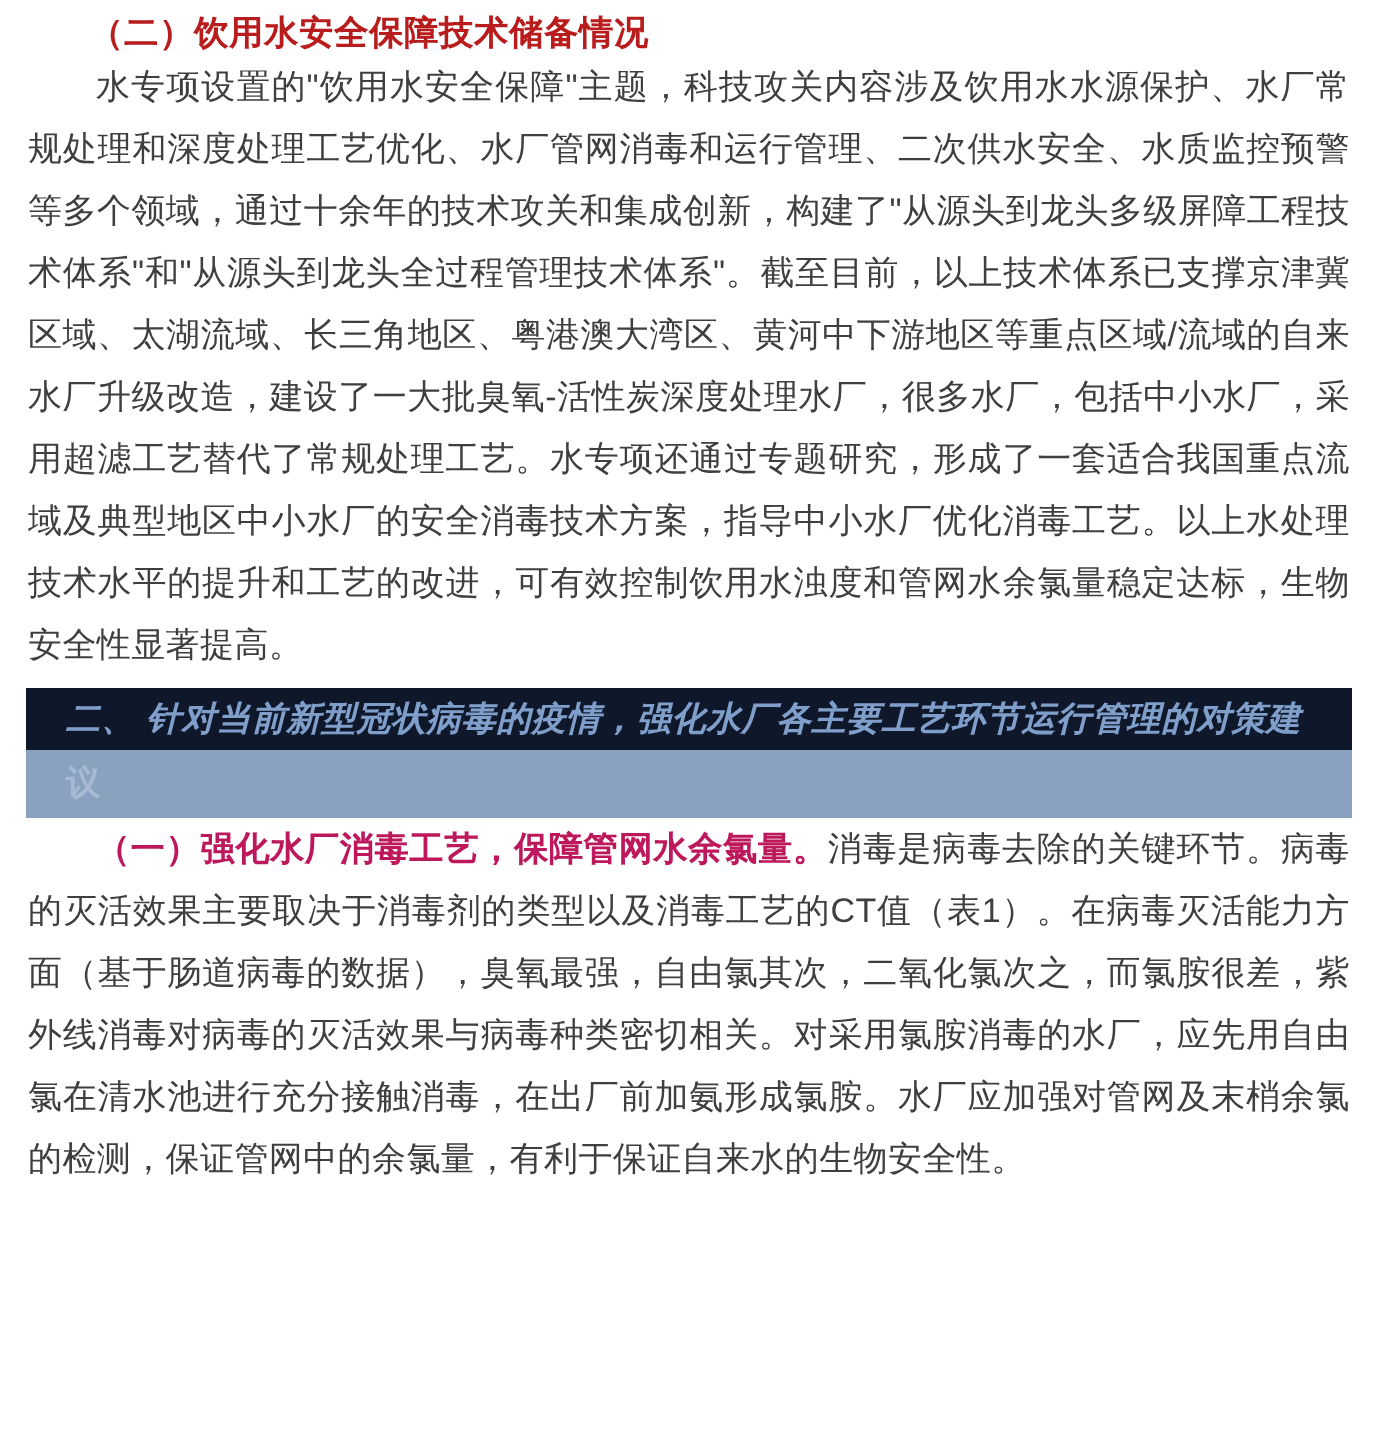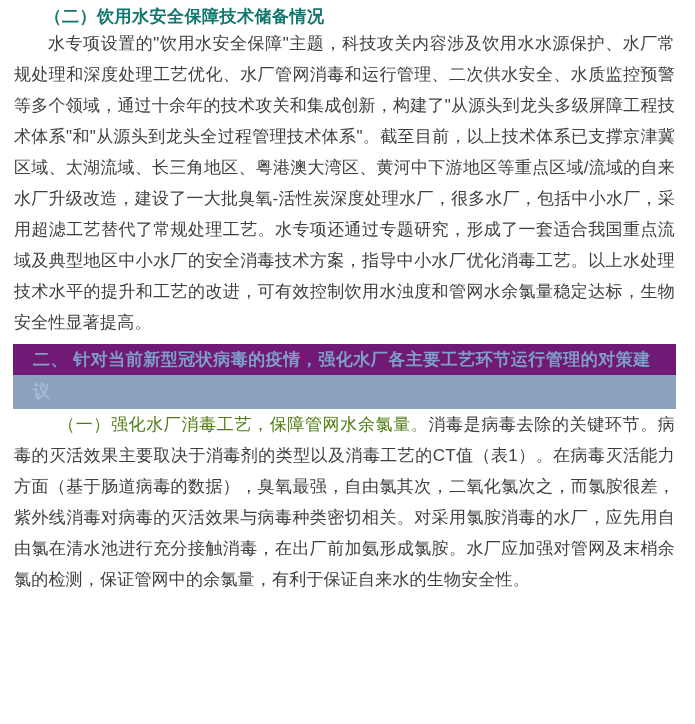--- a/index.html
+++ b/index.html
@@ -13,21 +13,21 @@
     overflow: hidden;
     font-family: "Liberation Sans", "DejaVu Sans", sans-serif;
   }
   .doc {
     padding: 6px 20px 8px 14px; 
   }
   .h-gold {
     margin: 0;
     font-size: 17px;
     font-weight: bold;
-    color: #0f766e;
+    color: #b91c1c;
     line-height: 22px;
     text-indent: 1.8em;
     letter-spacing: 0.5px;
   }
   p.body-text {
     margin: 0;
     font-size: 17px;
     line-height: 31px;
     color: #3f3f3f;
     text-align: justify;
@@ -37,35 +37,35 @@
   .para-1 { margin-top: 16px; }
   .para-2 { margin-top: 24px; }
   .para-3 { margin-top: 20px; }
   .banner {
     margin: 6px -1px 0 -1px;
     font-size: 17px;
     font-weight: bold;
     letter-spacing: 0.5px;
   }
   .banner-line1 {
-    background: #701a75;
+    background: #0f172a;
     color: #7f9fca;
     line-height: 22px;
     padding: 5px 6px 4px 20px;
+    font-style: italic;
   }
   .banner-line2 {
     background: #8aa2c0;
     color: #a6bad4;
     line-height: 22px;
     padding: 6px 6px 6px 20px;
   }
   .lead-gold {
-    color: #4d7c0f;
-    font-weight: normal;
-    margin-left: 10px;
+    color: #be185d;
+    font-weight: bold;
   }
 </style>
 </head>
 <body>
 
 <div class="doc">
 
   <h2 class="h-gold">（二）饮用水安全保障技术储备情况</h2>
 
   <p class="body-text para-1">水专项设置的"饮用水安全保障"主题，科技攻关内容涉及饮用水水源保护、水厂常规处理和深度处理工艺优化、水厂管网消毒和运行管理、二次供水安全、水质监控预警等多个领域，通过十余年的技术攻关和集成创新，构建了"从源头到龙头多级屏障工程技术体系"和"从源头到龙头全过程管理技术体系"。截至目前，以上技术体系已支撑京津冀区域、太湖流域、长三角地区、粤港澳大湾区、黄河中下游地区等重点区域/流域的自来水厂升级改造，建设了一大批臭氧-活性炭深度处理水厂，很多水厂，包括中小水厂，采用超滤工艺替代了常规处理工艺。水专项还通过专题研究，形成了一套适合我国重点流域及典型地区中小水厂的安全消毒技术方案，指导中小水厂优化消毒工艺。以上水处理技术水平的提升和工艺的改进，可有效控制饮用水浊度和管网水余氯量稳定达标，生物安全性显著提高。</p>

